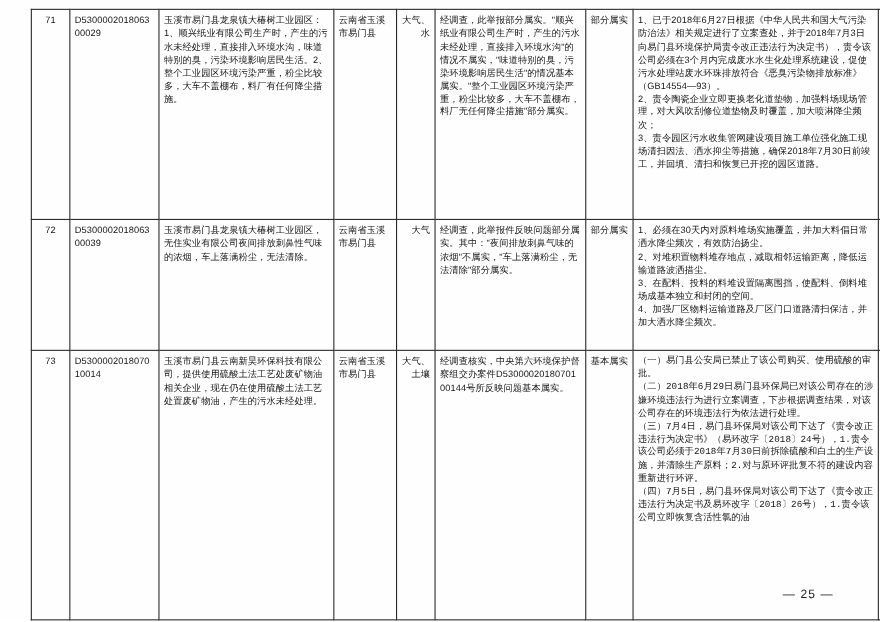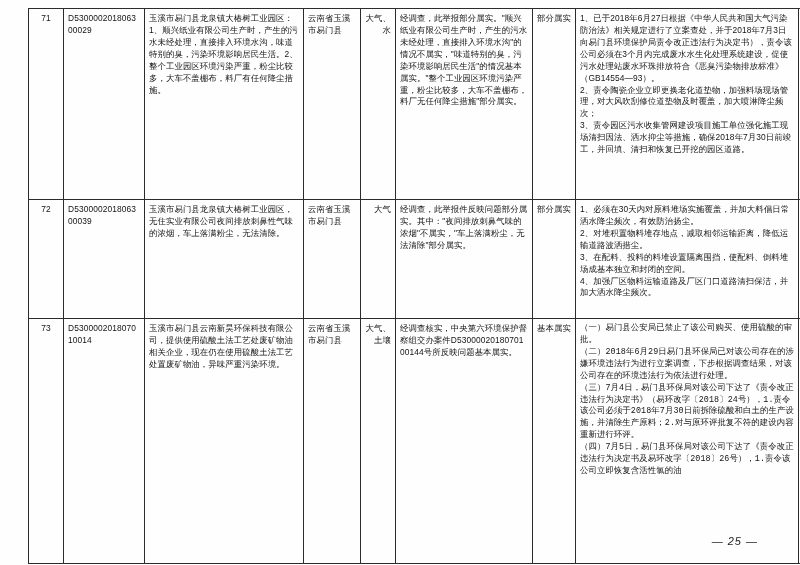--- a/index.html
+++ b/index.html
@@ -51,21 +51,20 @@
     font-size: 10px;
     padding-top: 6px;
   }
   .pagenum {
     position: absolute;
     right: 42px;
     bottom: 18px;
     font-size: 11px;
     color: #222;
     letter-spacing: 1px;
-    font-style: italic;
   }
   .row-71 td { height: 182px; }
   .row-72 td { height: 110px; margin-left: 41px; }
   .row-73 td { height: 236px; }
 </style>
 </head>
 <body>
 
 <div class="page">
 
@@ -97,21 +96,21 @@
         <td class="c-handle" style="white-space:pre-line;">1、必须在30天内对原料堆场实施覆盖，并加大料倡日常洒水降尘频次，有效防治扬尘。
 2、对堆积置物料堆存地点，减取相邻运输距离，降低运输道路波洒措尘。
 3、在配料、投料的料堆设置隔离围挡，使配料、倒料堆场成基本独立和封闭的空间。
 4、加强厂区物料运输道路及厂区门口道路清扫保洁，并加大洒水降尘频次。</td>
         <td class="c-ack">部分属实</td>
       </tr>
 
       <tr class="row-73">
         <td class="c-num cellnum">73</td>
         <td class="c-code">D530000201807010014</td>
-        <td class="c-name">玉溪市易门县云南新昊环保科技有限公司，提供使用硫酸土法工艺处废矿物油相关企业，现在仍在使用硫酸土法工艺处置废矿物油，异味严重污染环境。</td>
+        <td class="c-name">玉溪市易门县云南新昊环保科技有限公司，提供使用硫酸土法工艺处废矿物油相关企业，现在仍在使用硫酸土法工艺处置废矿物油，产生的污水未经处理。</td>
         <td class="c-region">云南省玉溪市易门县</td>
         <td class="c-type">大气、土壤</td>
         <td class="c-invest">经调查核实，中央第六环境保护督察组交办案件D5300002018070100144号所反映问题基本属实。</td>
         <td class="c-result">基本属实</td>
         <td class="c-handle" style="white-space:pre-line;font-family:Liberation Mono, monospace;">（一）易门县公安局已禁止了该公司购买、使用硫酸的审批。
 （二）2018年6月29日易门县环保局已对该公司存在的涉嫌环境违法行为进行立案调查，下步根据调查结果，对该公司存在的环境违法行为依法进行处理。
 （三）7月4日，易门县环保局对该公司下达了《责令改正违法行为决定书》（易环改字〔2018〕24号），1.责令该公司必须于2018年7月30日前拆除硫酸和白土的生产设施，并清除生产原料；2.对与原环评批复不符的建设内容重新进行环评。
 （四）7月5日，易门县环保局对该公司下达了《责令改正违法行为决定书及易环改字〔2018〕26号），1.责令该公司立即恢复含活性氯的油</td>
         <td class="c-ack"></td>
       </tr>

